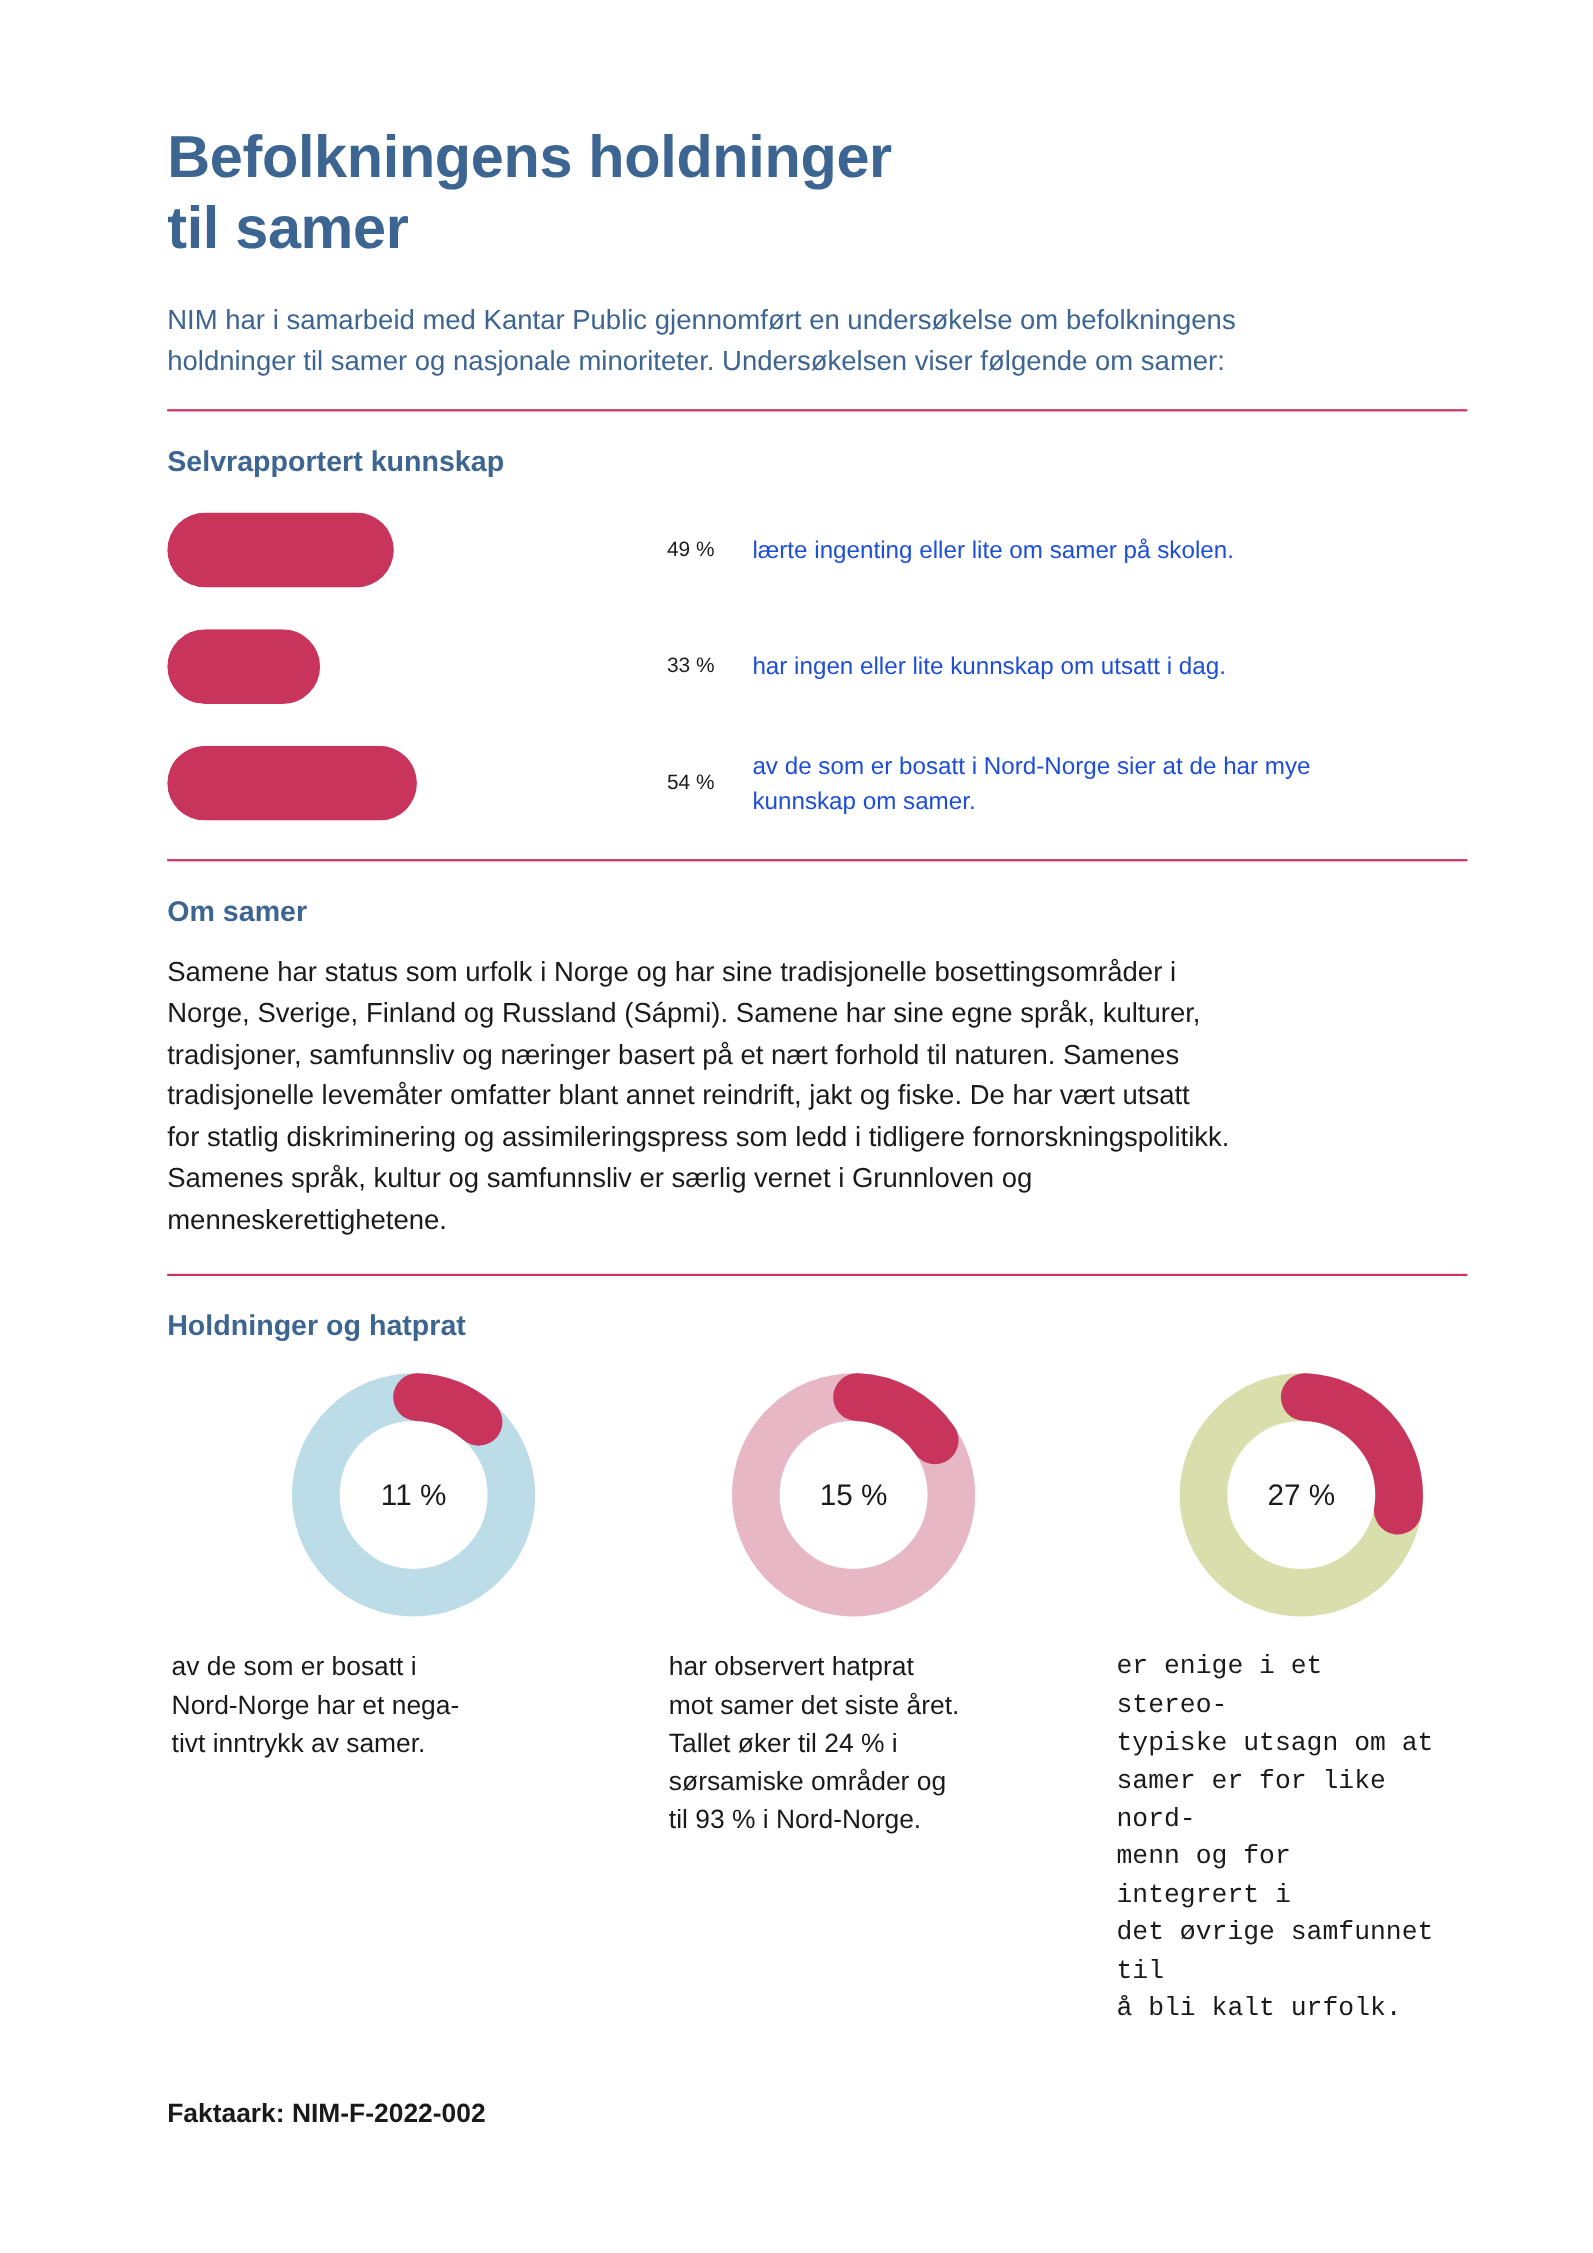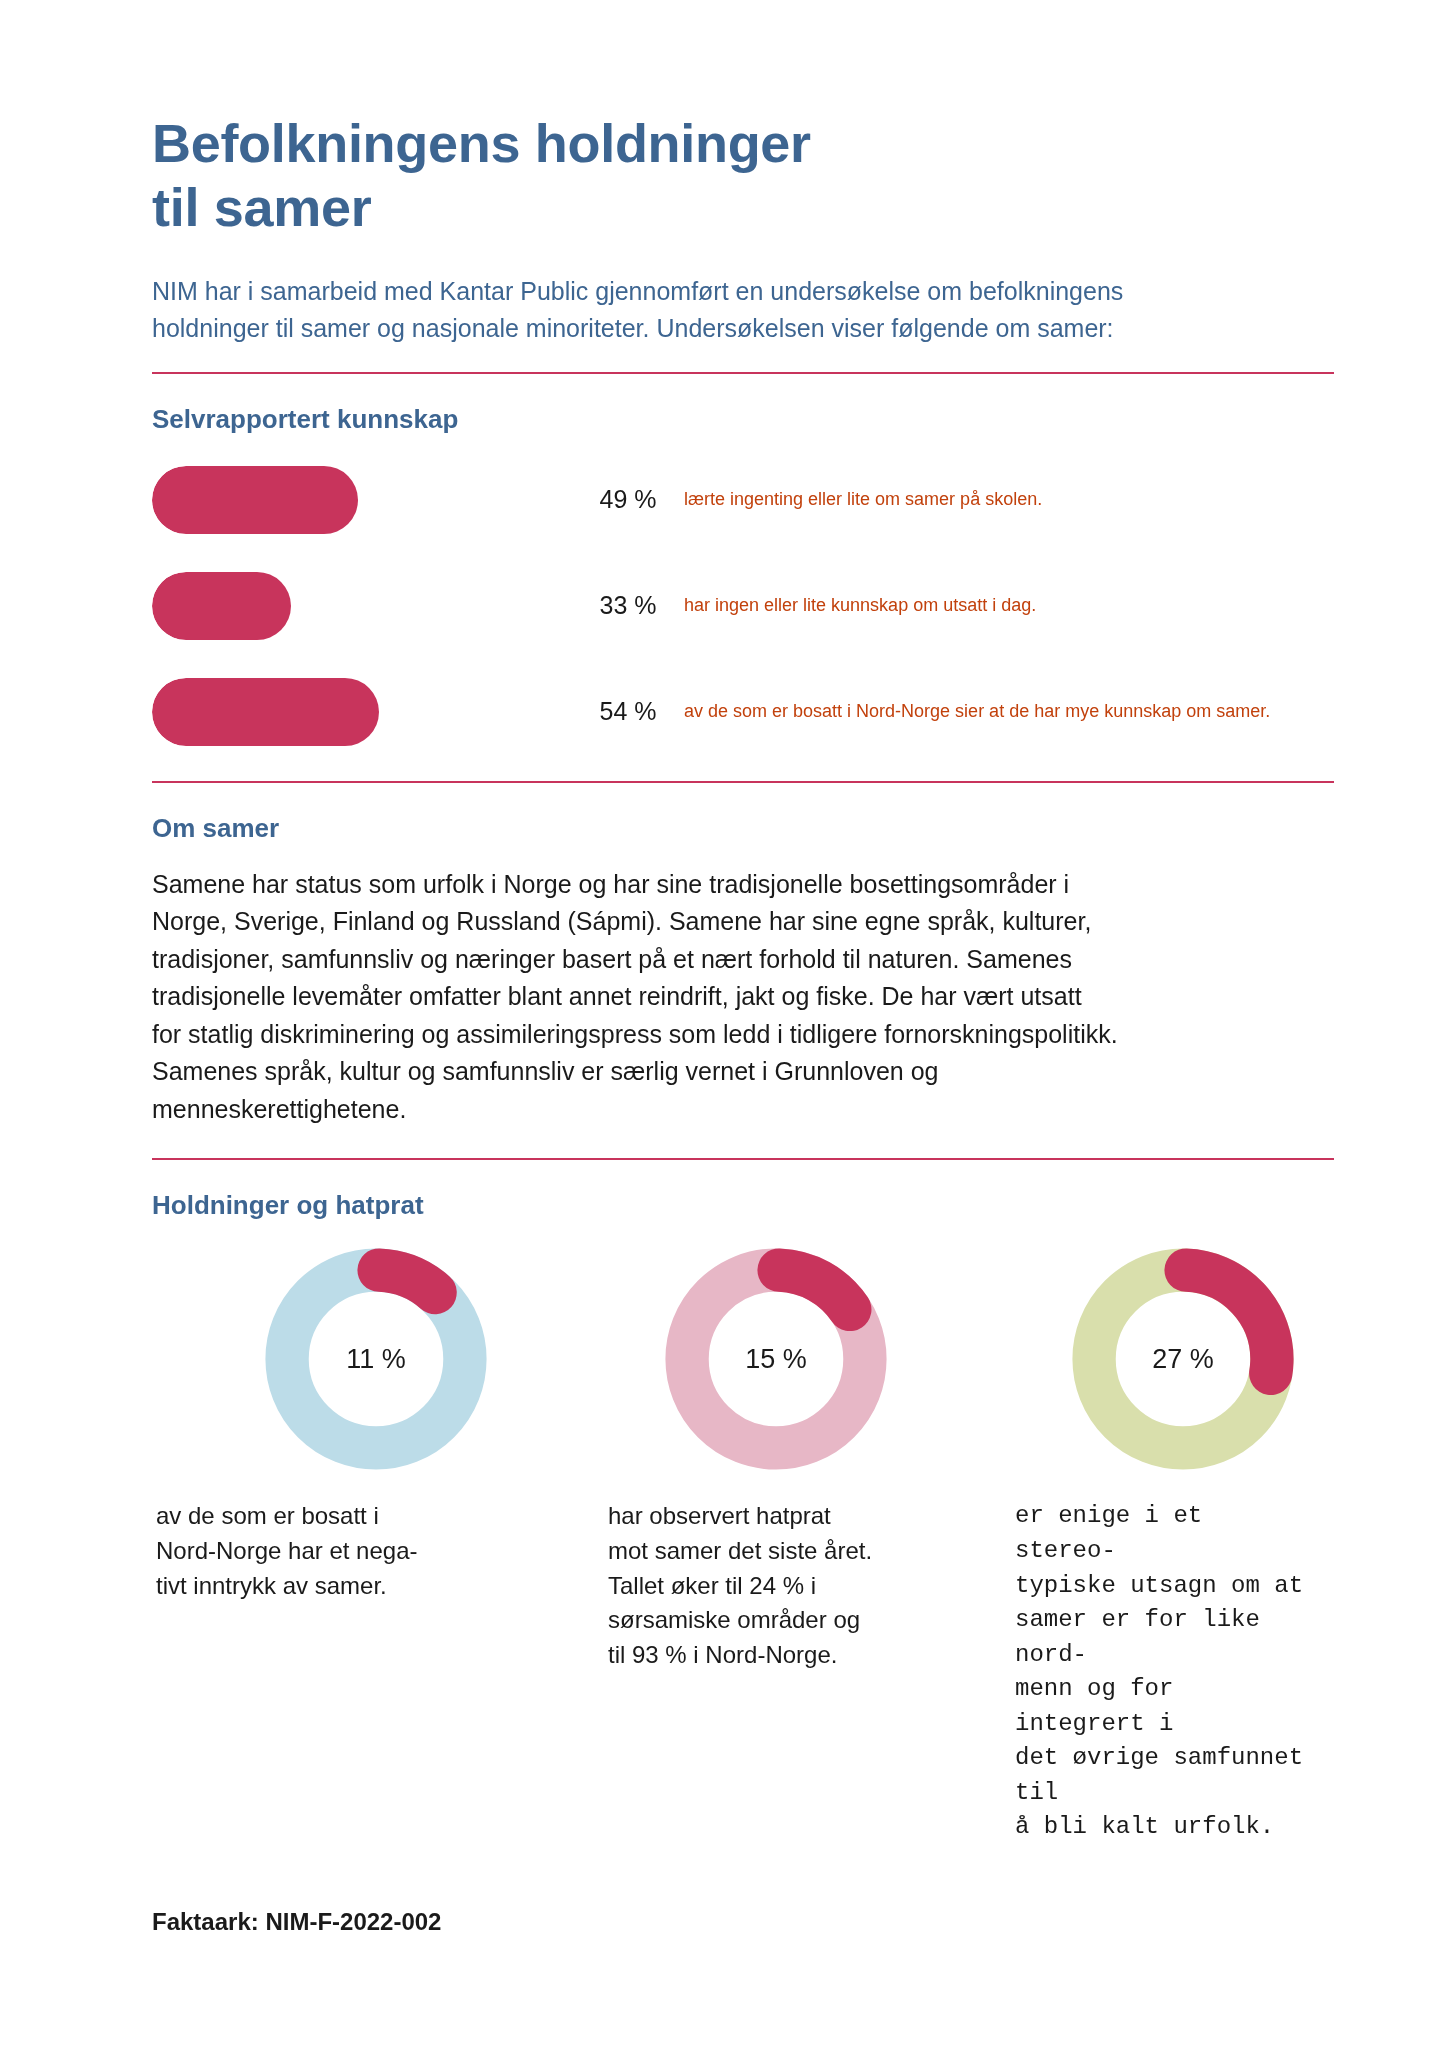--- a/index.html
+++ b/index.html
@@ -81,28 +81,28 @@
     position: absolute;
     left: 0;
     top: 0;
     height: 68px;
     border-radius: 34px;
     background: #c8345c;
   }
   .bar-value {
     width: 112px;
     text-align: center;
-    font-size: 25px;
+    font-size: 19px;
     color: #1a1a1a;
     flex: 0 0 auto;
   }
   .bar-label {
-    font-size: 18px;
+    font-size: 22px;
     line-height: 1.42;
-    color: #c2410c;
+    color: #1d4ed8;
     max-width: 600px;
   }
 
   
   .body-copy {
     font-size: 25px;
     line-height: 1.5;
     color: #1a1a1a;
     margin: 22px 0 0 0;
     max-width: 1200px;

